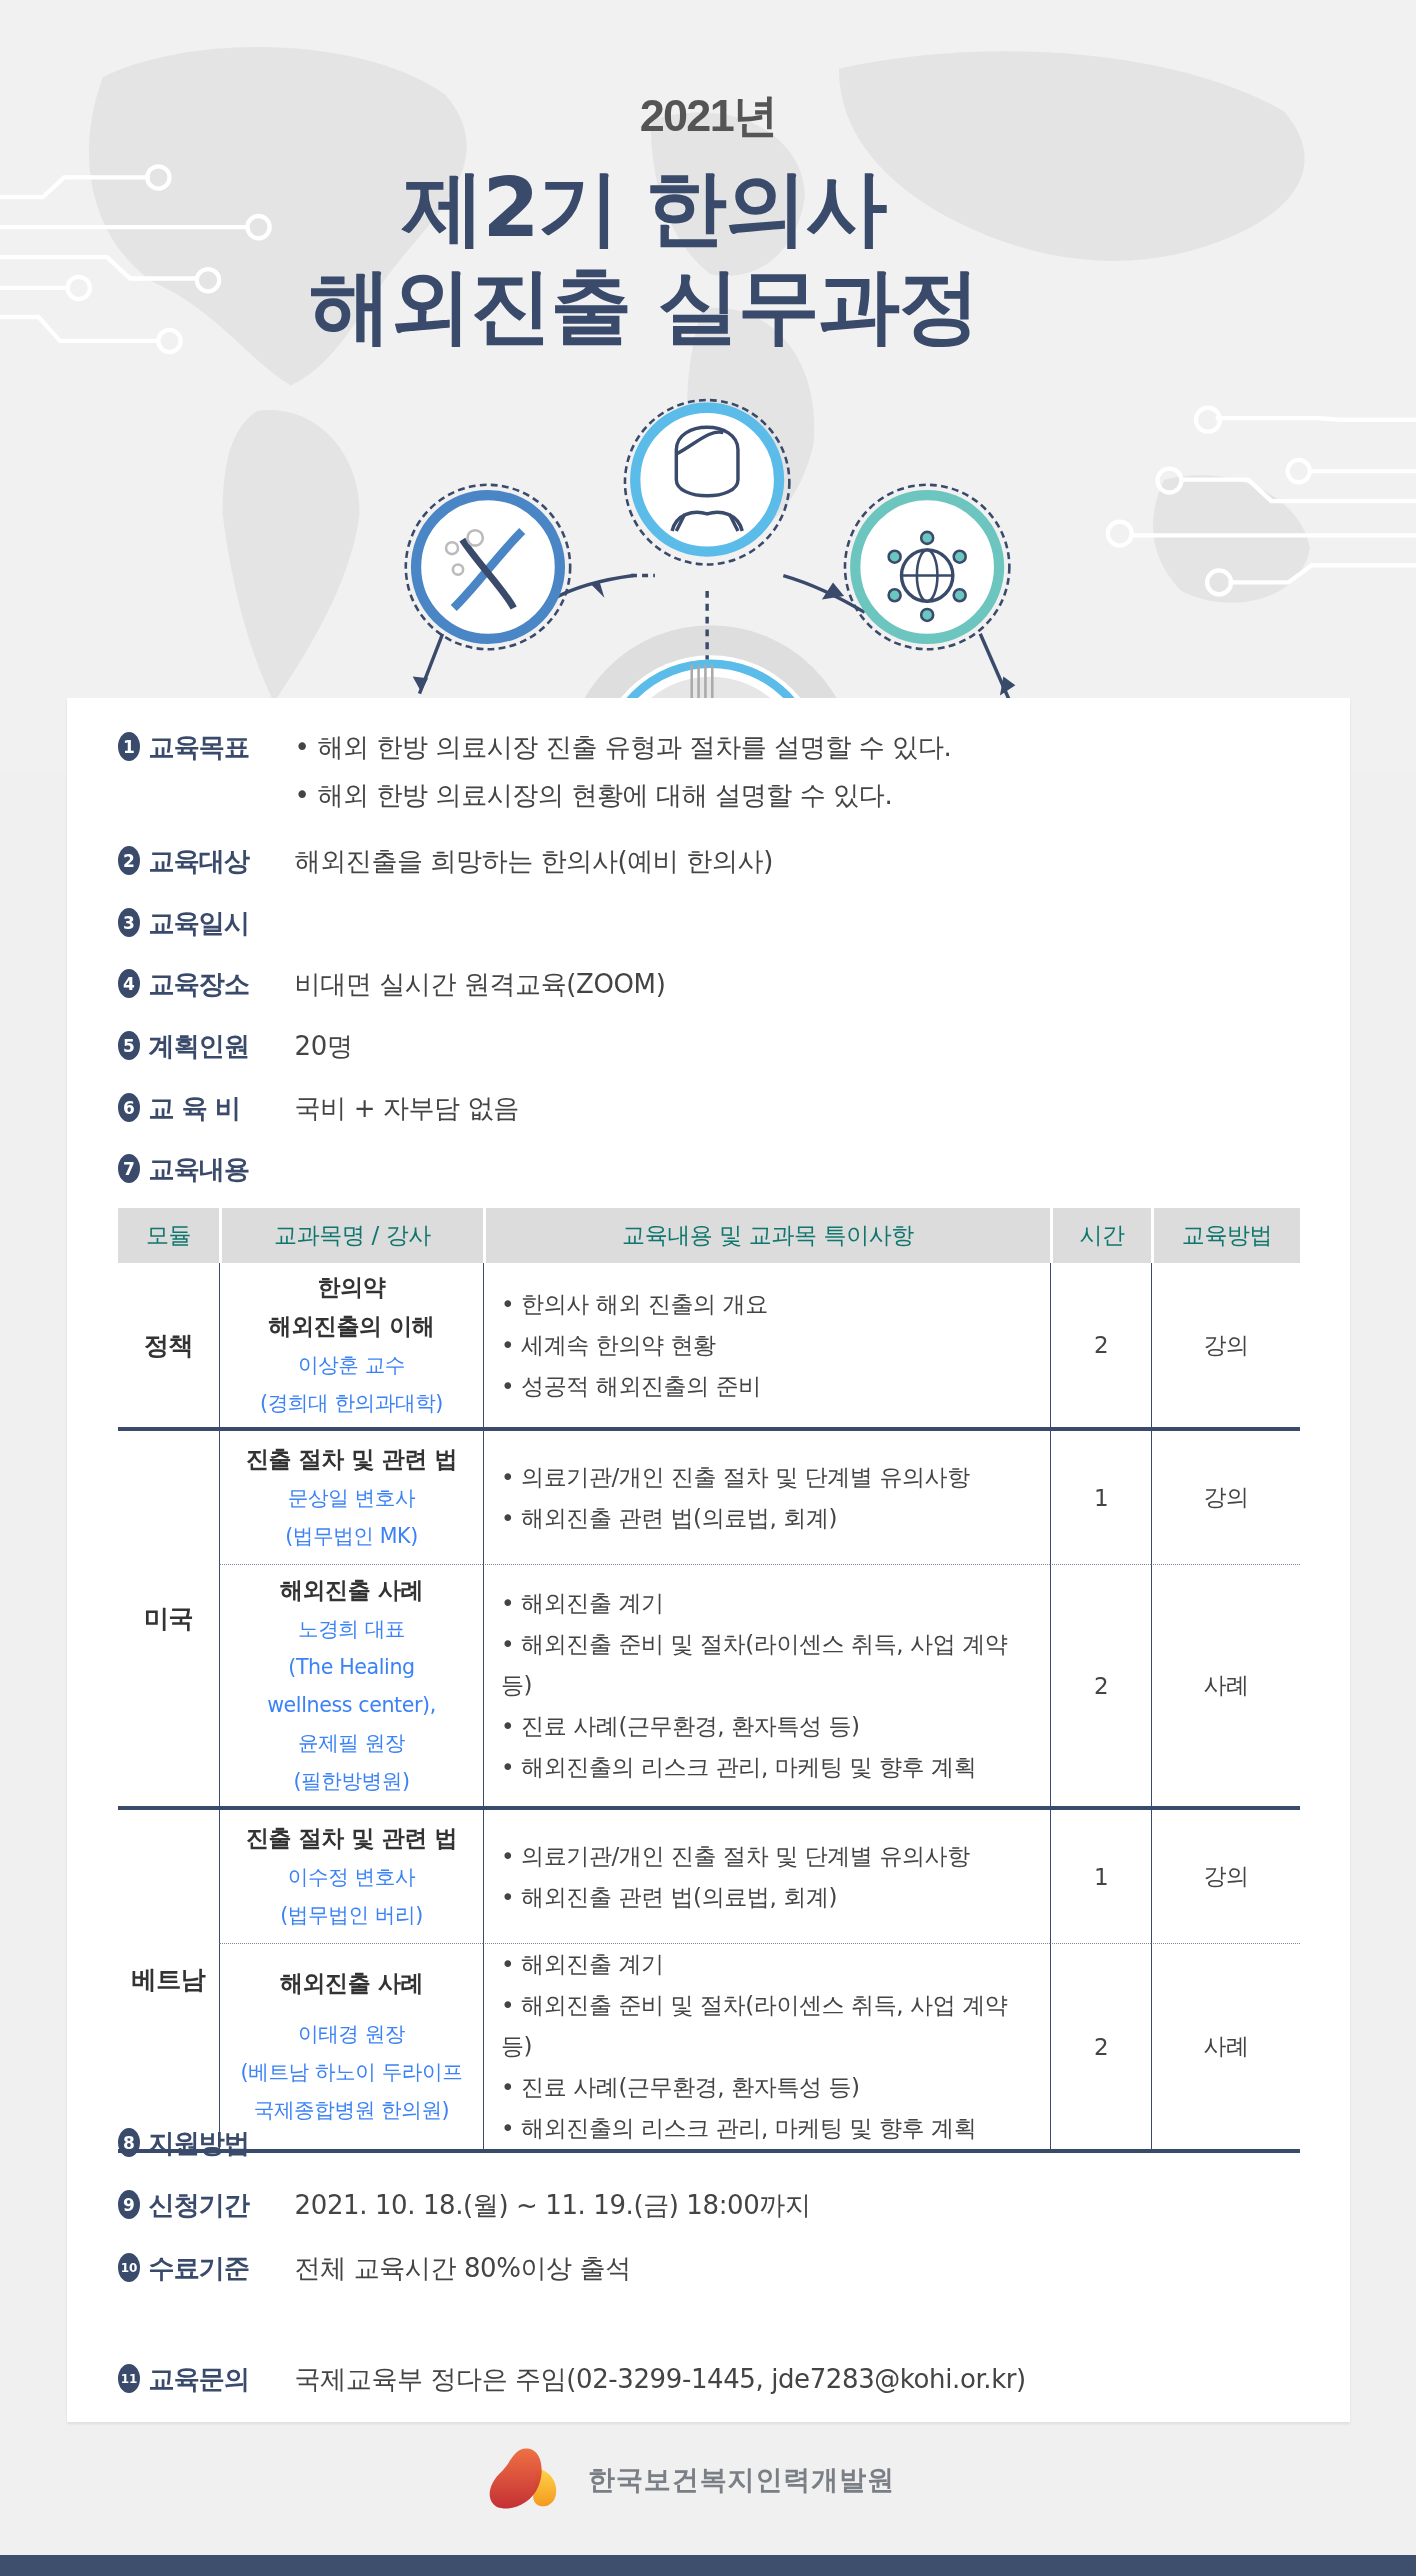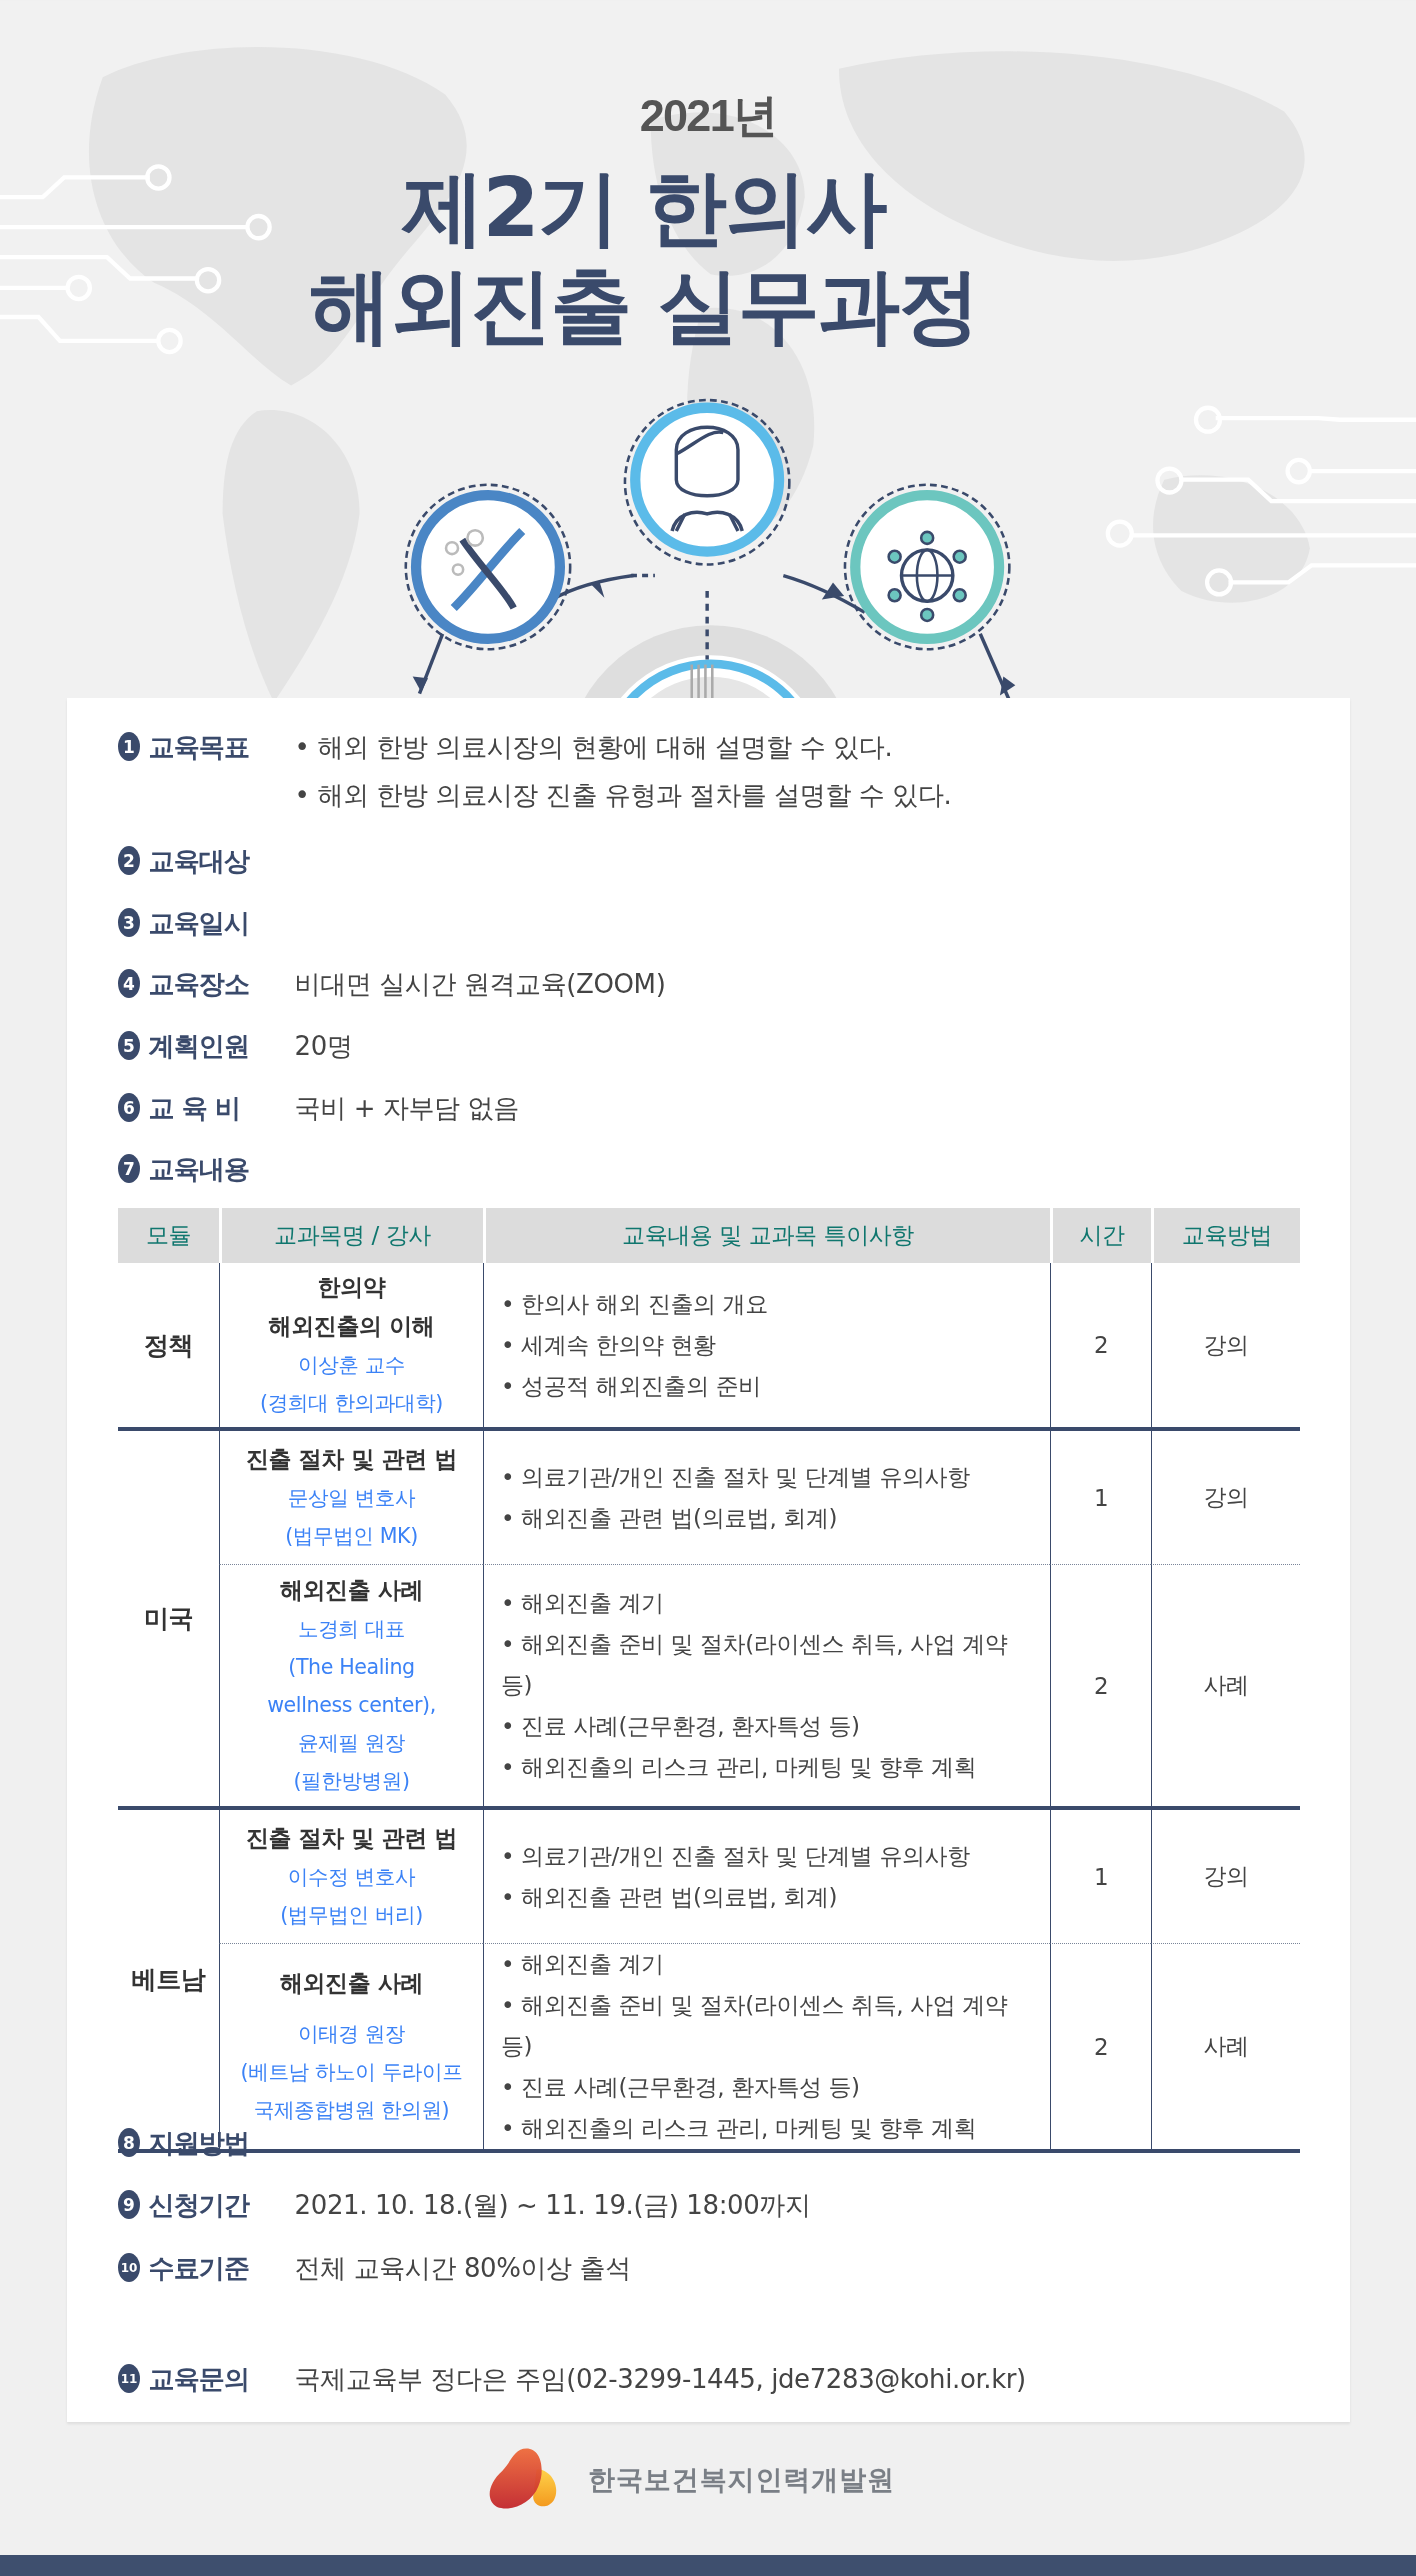--- a/index.html
+++ b/index.html
@@ -186,28 +186,29 @@
     </g>
   </g>
 </svg>
 
 <div class="card">
 
   <div class="info-row" style="top:30px;">
     <span class="num">1</span>
     <span class="label">교육목표</span>
     <span class="value" style="line-height:48px; margin-top:-5.1px;">
+      <span class="bul">해외 한방 의료시장 진출 유형과 절차를 설명할 수 있다.</span>
       <span class="bul">해외 한방 의료시장의 현황에 대해 설명할 수 있다.</span>
-      <span class="bul">해외 한방 의료시장 진출 유형과 절차를 설명할 수 있다.</span>
     </span>
   </div>
 
   <div class="info-row" style="top:144px;">
     <span class="num">2</span>
     <span class="label">교육대상</span>
+    <span class="value">해외진출을 희망하는 한의사(예비 한의사)</span>
   </div>
 
   <div class="info-row" style="top:206px;">
     <span class="num">3</span>
     <span class="label">교육일시</span>
   </div>
 
   <div class="info-row" style="top:267px;">
     <span class="num">4</span>
     <span class="label">교육장소</span>

